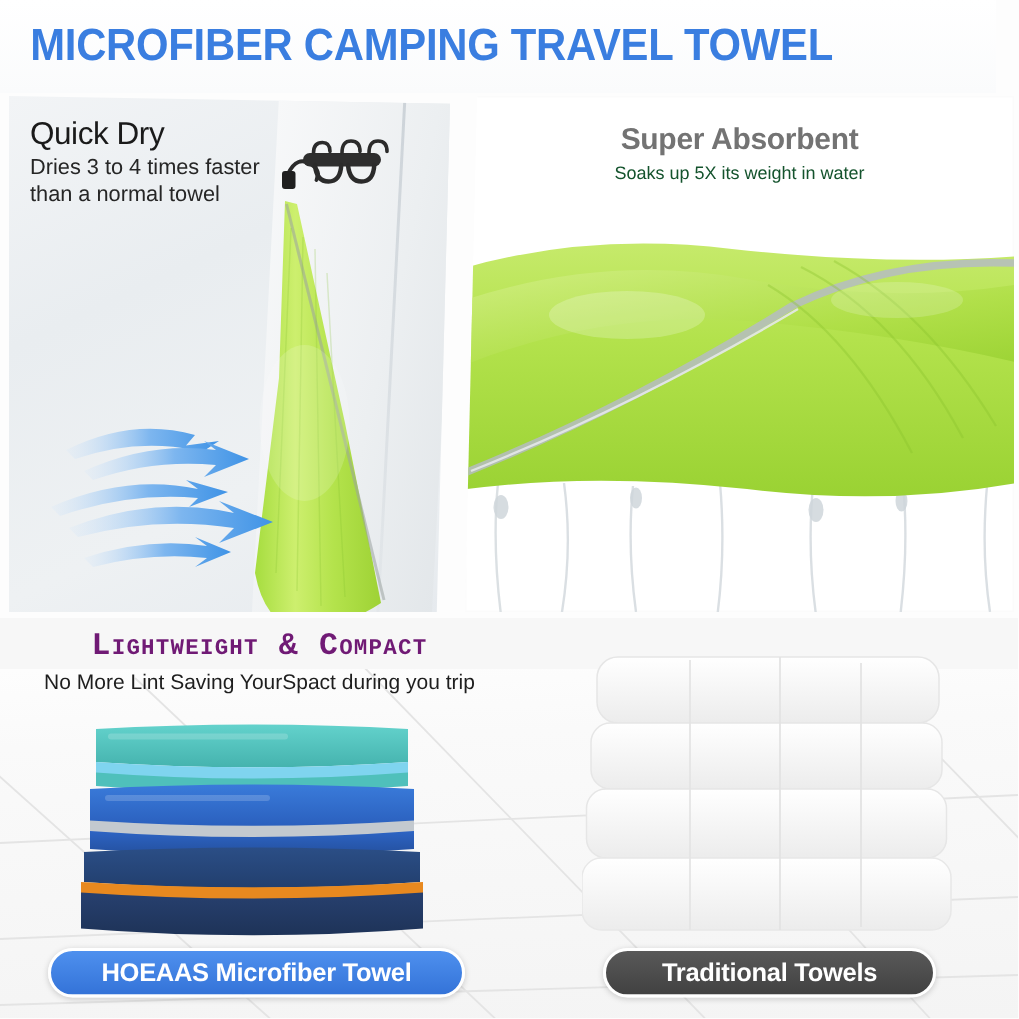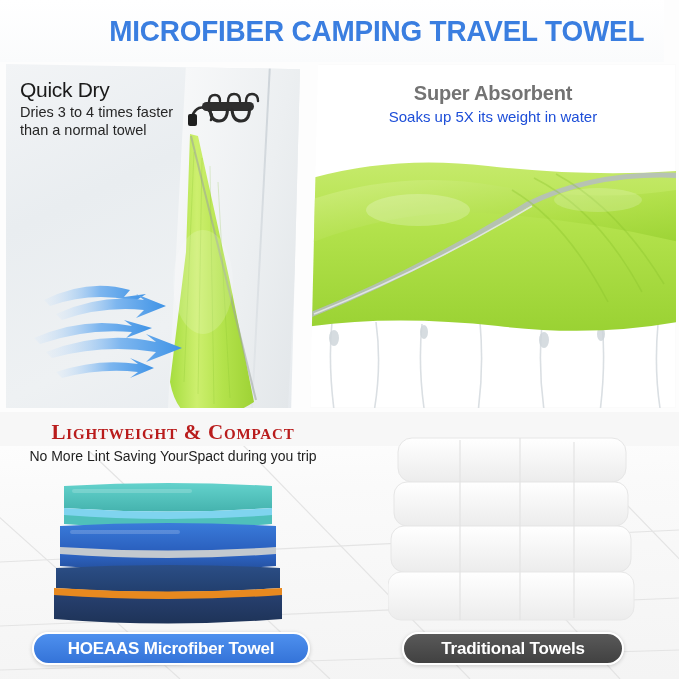--- a/index.html
+++ b/index.html
@@ -2,21 +2,21 @@
 <html><head>
 <meta charset="utf-8">
 <style>
   html,body{margin:0;padding:0;}
   body{width:679px;height:679px;overflow:hidden;background:#ffffff;
        font-family:"Liberation Sans",sans-serif;}
   .page{position:relative;width:679px;height:679px;background:#fdfdfd;overflow:hidden;}
 
   
   .title-bar{position:absolute;left:0;top:0;width:664px;height:62px;
-             display:flex;align-items:center;justify-content:flex-end;
+             display:flex;align-items:center;justify-content:flex-start;
              background:linear-gradient(180deg,#ffffff 0%,#fafbfc 100%);}
   .title{font-family:"Liberation Sans Narrow","Liberation Sans",sans-serif;
          font-weight:bold;font-size:30px;letter-spacing:-0.2px;color:#3a7ee0;
          transform:scaleX(0.93);white-space:nowrap;}
 
   
   .panel-left{position:absolute;left:6px;top:64px;width:294px;height:344px;
               overflow:hidden;
               background:linear-gradient(155deg,#f2f4f6 0%,#e9edf0 35%,#eef1f3 70%,#e6eaee 100%);
               clip-path:polygon(0% 0%, 100% 1.5%, 97% 100%, 0% 100%);}
@@ -37,32 +37,32 @@
   
   .airflow{position:absolute;left:20px;top:200px;width:180px;height:130px;z-index:5;}
 
   
   .panel-right{position:absolute;left:310px;top:64px;width:366px;height:344px;
                overflow:hidden;background:#ffffff;
                clip-path:polygon(2.2% 0%, 100% 0%, 100% 100%, 0% 100%);
                box-shadow:inset 0 0 0 1px rgba(0,0,0,0.015);}
   .pr-head{position:absolute;left:0;top:18px;width:100%;text-align:center;z-index:6;}
   .pr-h1{font-size:20px;font-weight:bold;color:#737373;letter-spacing:-0.2px;margin:0 0 3px 0;}
-  .pr-h2{font-size:15px;color:#1d4ed8;margin:0;}
+  .pr-h2{font-size:12px;color:#14532d;margin:0;}
   .wet-towel{position:absolute;left:-12px;top:88px;width:390px;height:200px;z-index:3;}
   .drips{position:absolute;left:0;top:258px;width:380px;height:92px;z-index:2;}
 
   
   .panel-bottom{position:absolute;left:0;top:412px;width:679px;height:267px;
                 overflow:hidden;background:#fbfbfb;}
   .wood{position:absolute;left:0;top:0;width:679px;height:267px;
          background:linear-gradient(178deg,#ffffff 0%,#fafafa 30%,#f4f4f4 100%);}
   .bl-head{position:absolute;left:8px;top:8px;width:330px;text-align:center;z-index:8;}
-  .bl-h1{font-family:Liberation Serif, serif;font-size:21px;font-weight:bold;
-         color:#b91c1c;margin:0 0 3px 0;font-variant:small-caps;letter-spacing:0.8px;}
+  .bl-h1{font-family:Liberation Mono, monospace;font-size:21px;font-weight:bold;
+         color:#701a75;margin:0 0 3px 0;font-variant:small-caps;letter-spacing:0.8px;}
   .bl-h2{font-size:14px;color:#1e1e1e;margin:0;}
 
   .stack-left{position:absolute;left:42px;top:68px;width:252px;height:148px;z-index:5;}
   .stack-right{position:absolute;left:388px;top:22px;width:250px;height:196px;z-index:5;}
 
   .pill{position:absolute;height:33px;border-radius:18px;display:flex;
         align-items:center;justify-content:center;z-index:10;
         border:2.5px solid #ffffff;box-sizing:border-box;
         box-shadow:0 1px 4px rgba(0,0,0,0.18);}
   .pill span{font-size:17px;font-weight:bold;color:#fff;letter-spacing:-0.2px;white-space:nowrap;}

